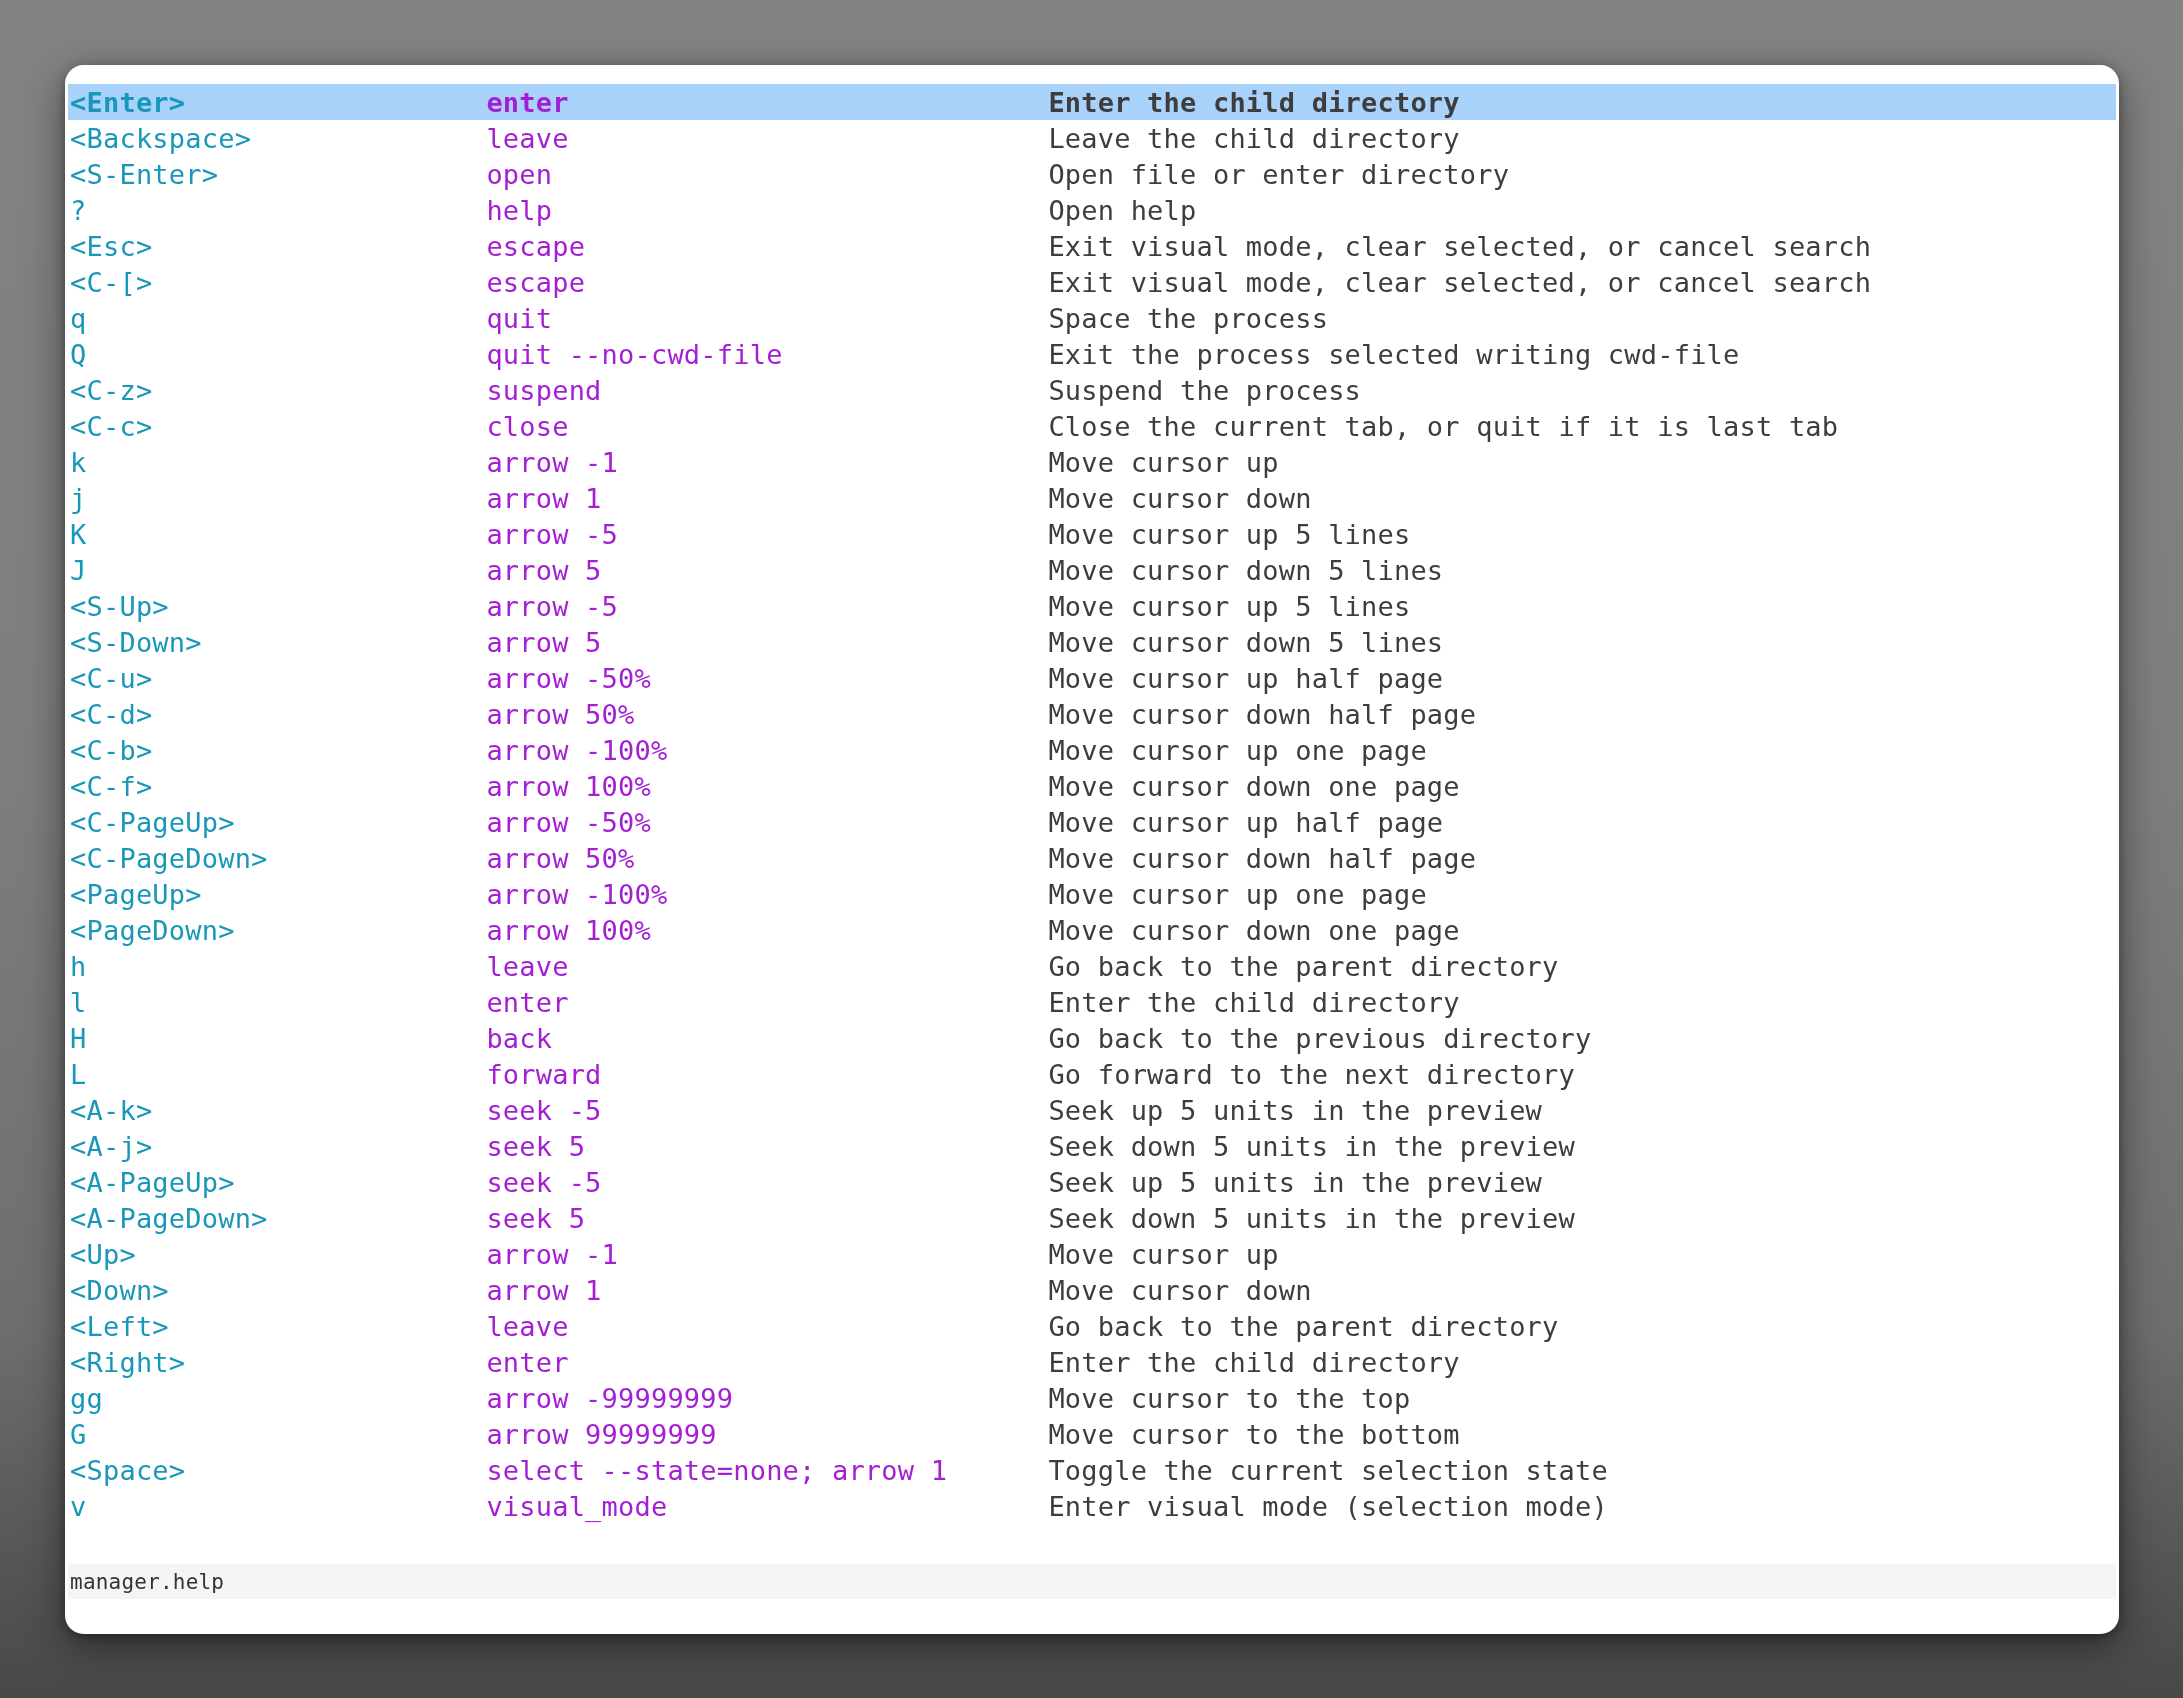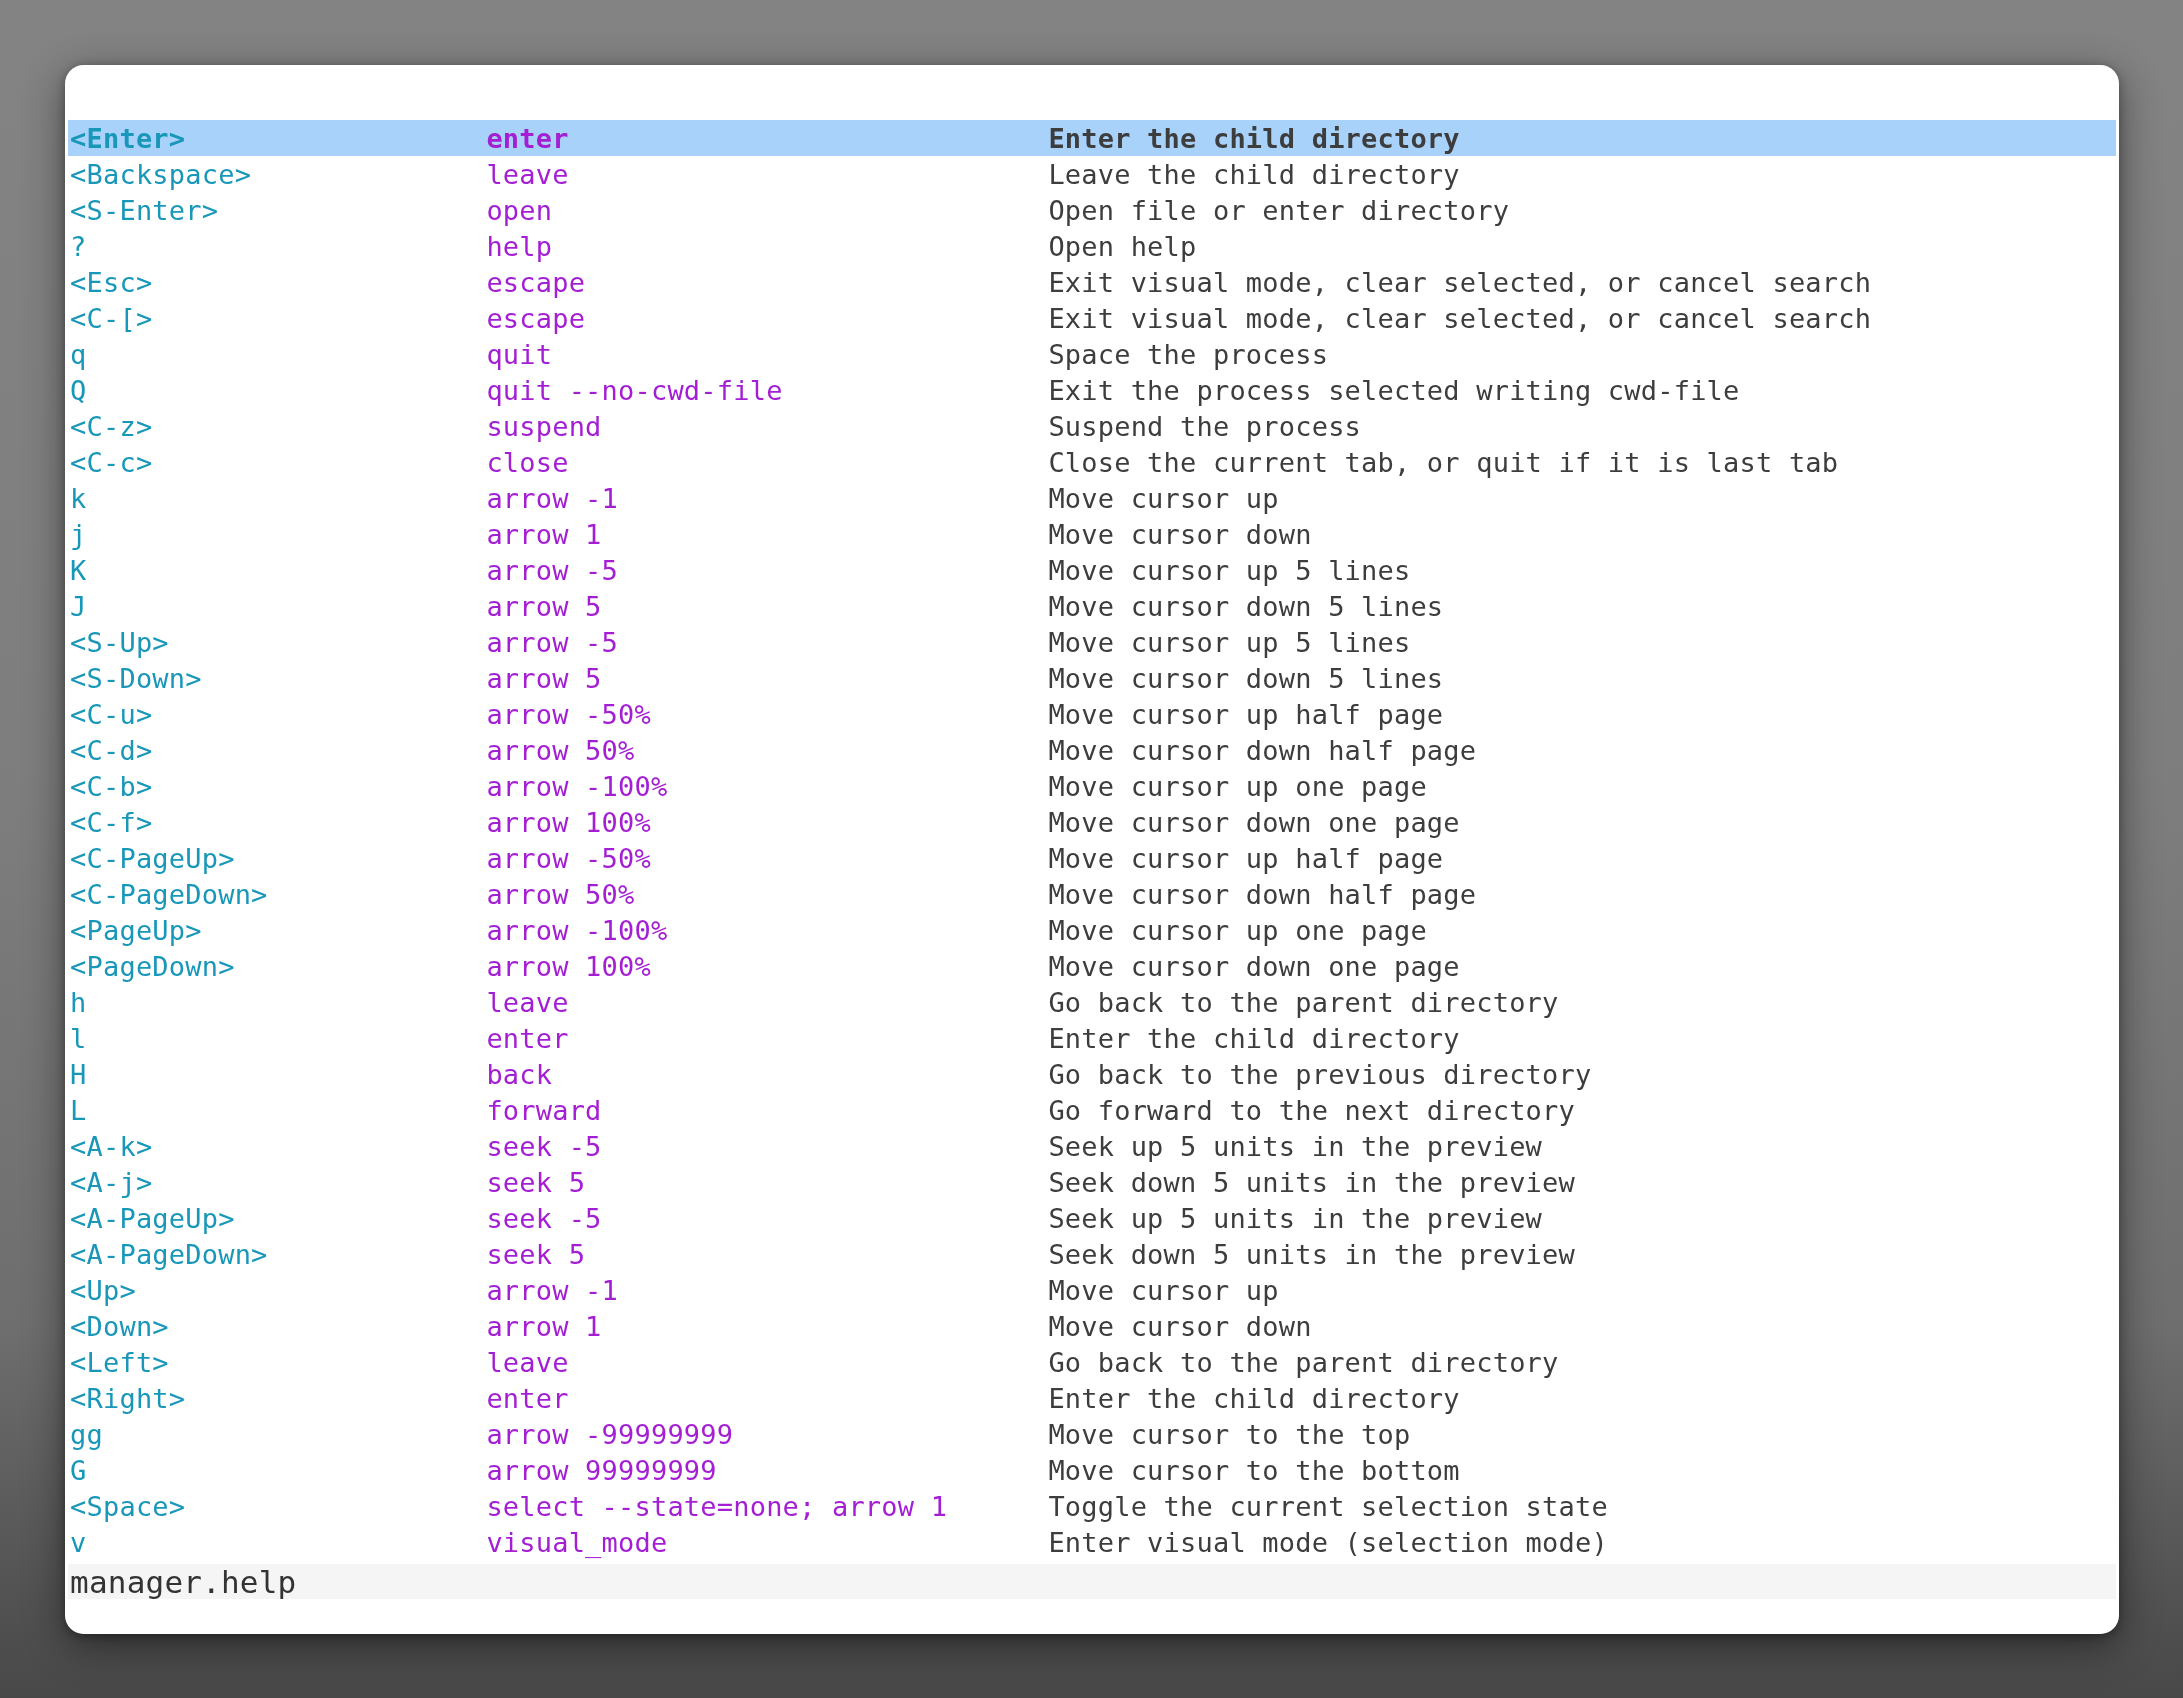--- a/index.html
+++ b/index.html
@@ -12,36 +12,36 @@
   .window {
     position: absolute; left: 65px; top: 65px;
     width: 2054px; height: 1569px;
     background: var(--window-bg, #ffffff);
     border-radius: 18.5px;
     box-shadow: 0 11.7px 40px rgba(0,0,0,0.45), 0 2.5px 10px rgba(0,0,0,0.30);
     overflow: hidden;
   }
   .help-list { position: absolute; left: 3.4px; right: 3.4px; top: 18.5px; }
   .row { position: relative; height: 36px; width: 100%; }
-  .row.selected { background: var(--sel-bg); margin-top: 36px; }
+  .row.selected { background: var(--sel-bg); }
   .row.selected .cell { font-weight: bold; }
   .cell {
     position: absolute; top: 50%; transform: translateY(-50%);
     font-size: 27px; white-space: pre; letter-spacing: 0.2px;
   }
   .cell.key  { left: 1.7px;    color: var(--key-color); }
   .cell.cmd  { left: 418px;  color: var(--cmd-color); }
   .cell.desc { left: 980px; color: var(--desc-color); }
   .status-bar {
     position: absolute; left: 3.4px; right: 3.4px; top: 1499px; height: 35px;
     background: var(--status-bg);
     display: flex; align-items: center;
   }
   .status-bar .status-text {
-    padding-left: 1.7px; font-size: 31px; color: var(--status-fg);
+    padding-left: 1.7px; font-size: 21px; color: var(--status-fg);
     letter-spacing: 0.2px; white-space: pre;
   }
 </style>
 </head>
 <body>
 
 <div class="screen">
   <div class="window">
     <div class="help-list" id="help-list">
         <div class="row selected">

